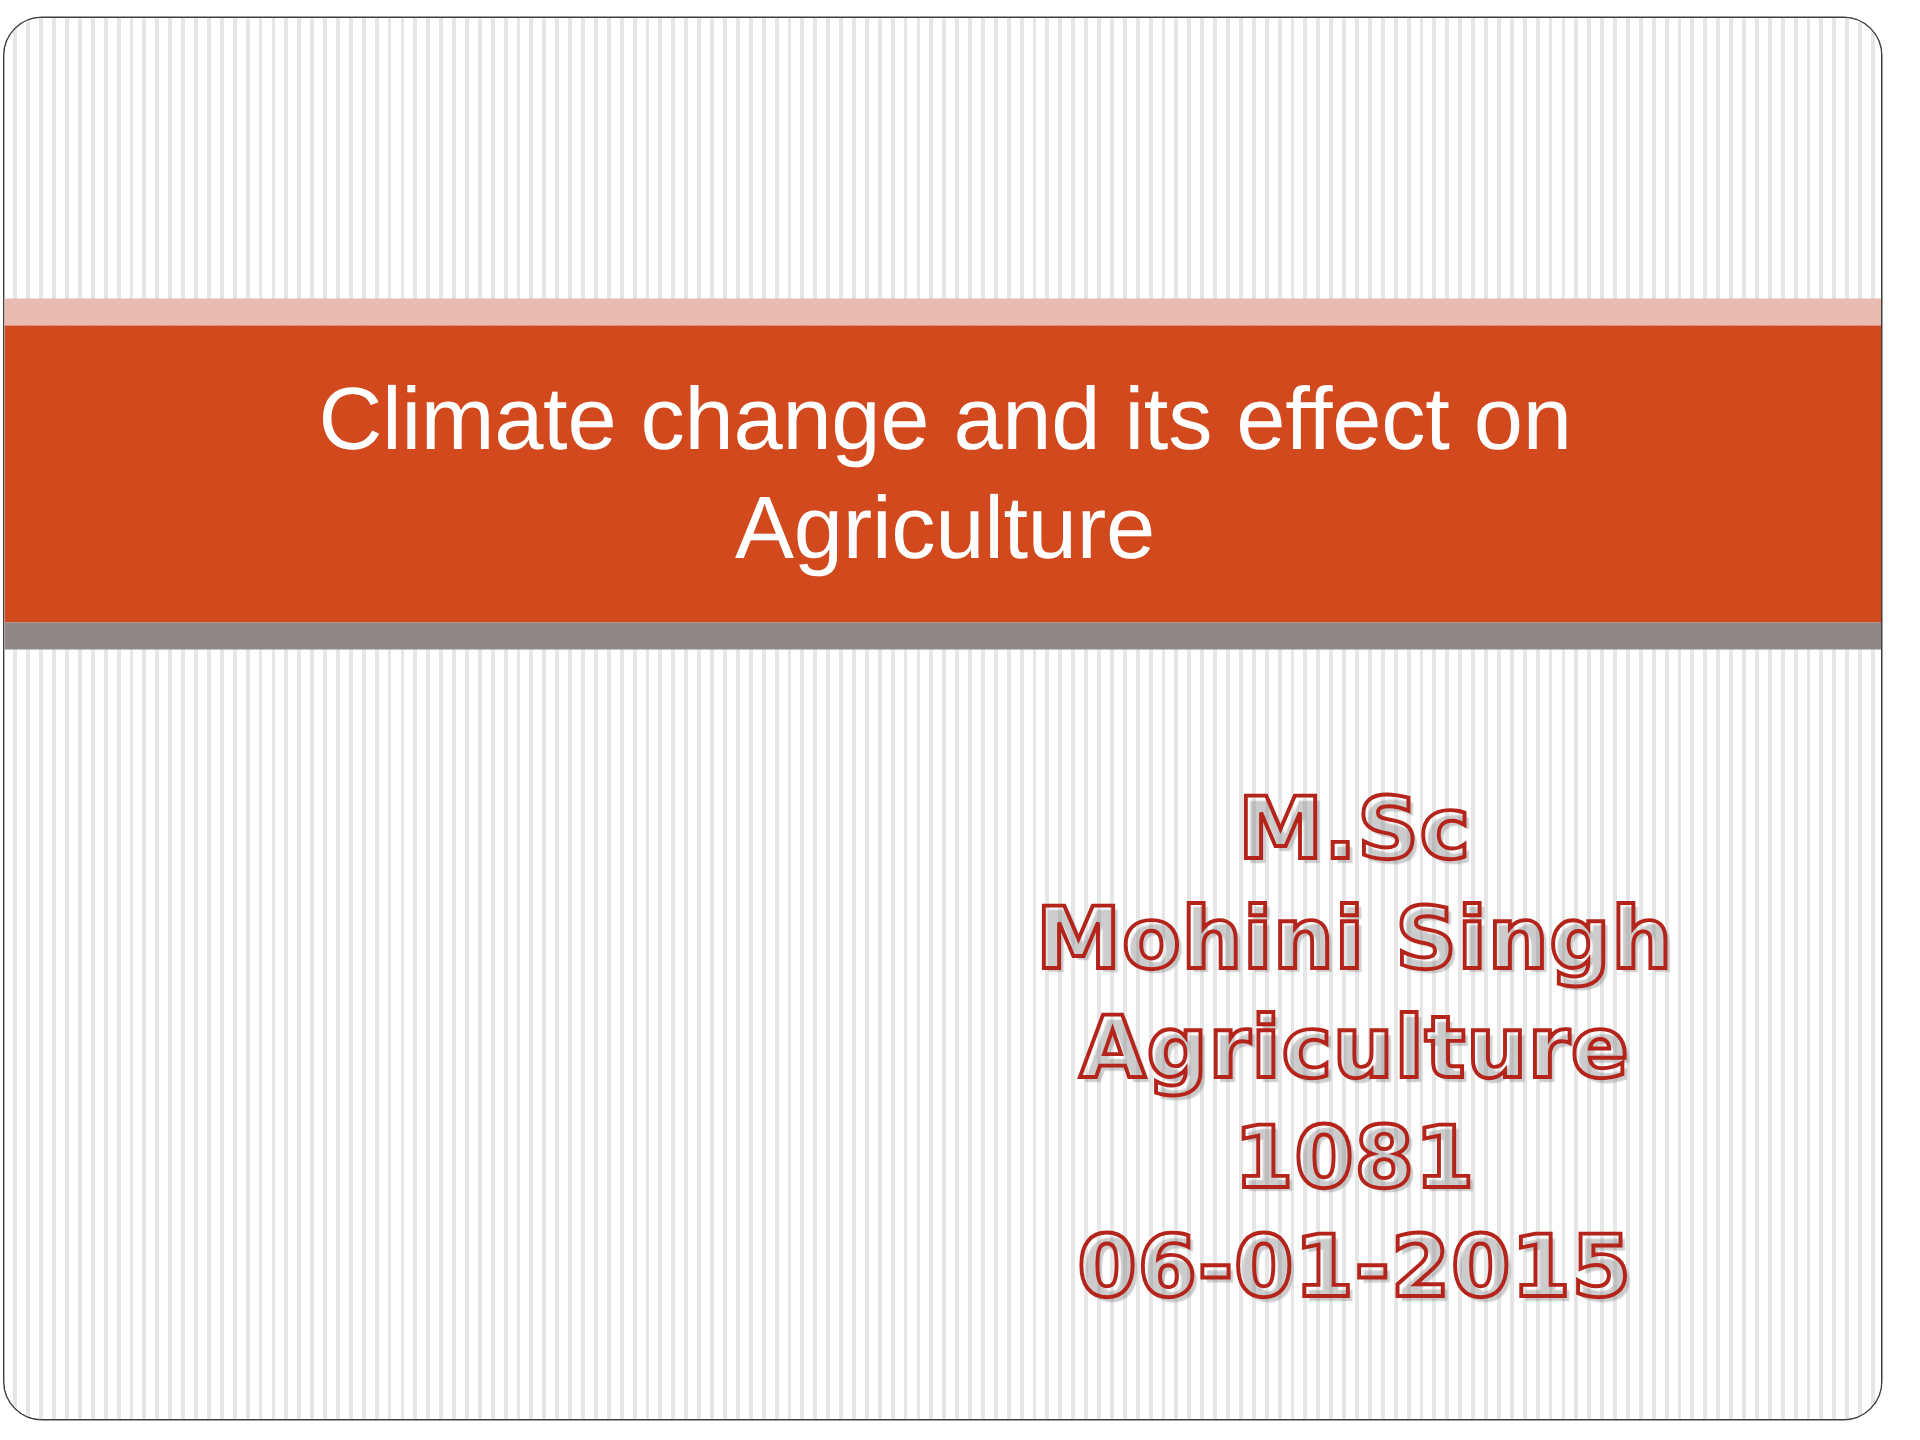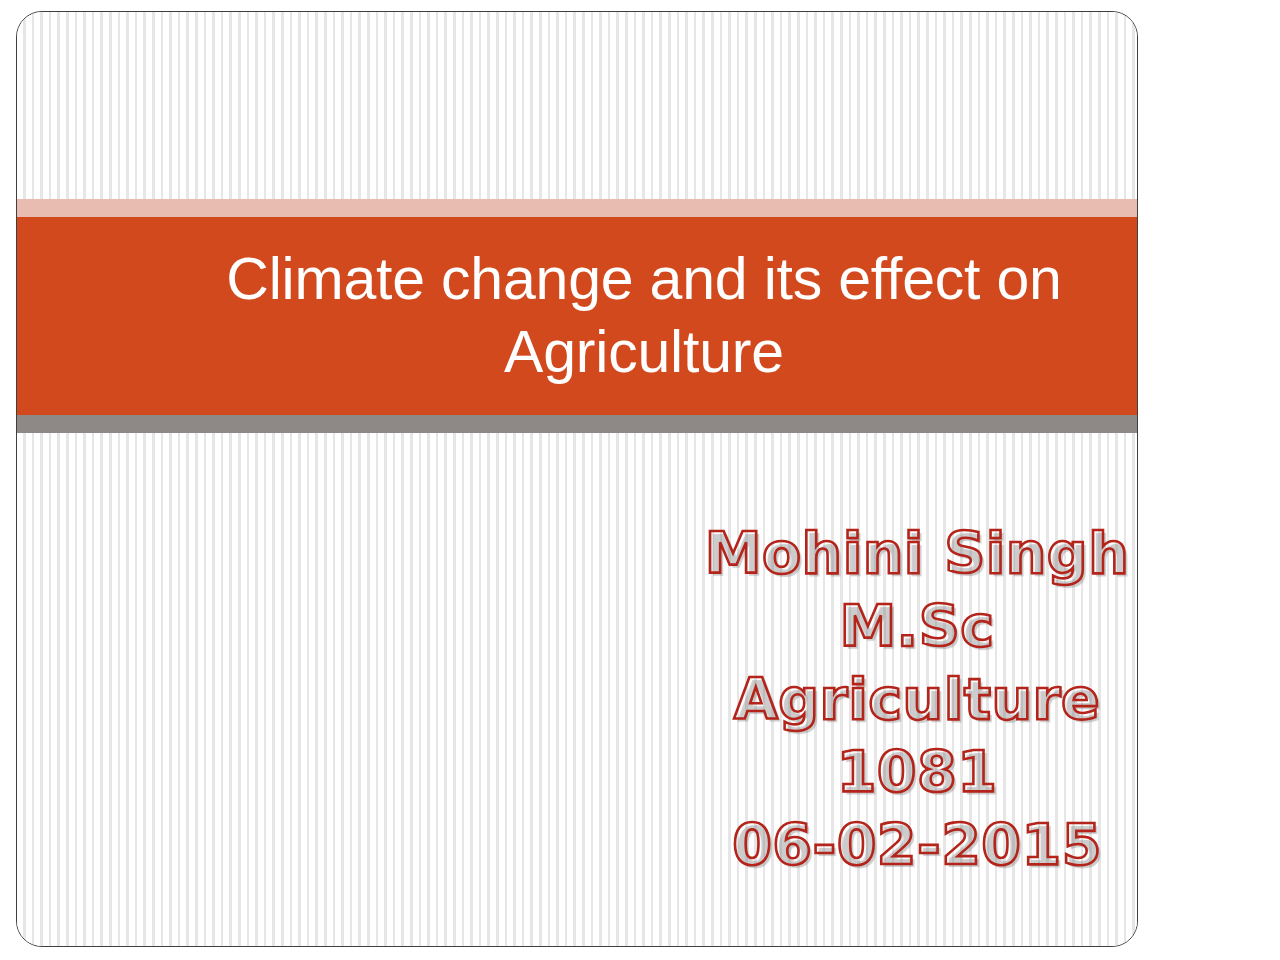--- a/index.html
+++ b/index.html
@@ -11,23 +11,23 @@
   body {
     width: 1280px;
     height: 960px;
     overflow: hidden;
     font-family: "Liberation Sans", sans-serif;
   }
 
   
   .slide {
     position: absolute;
-    left: 16px;
+    left: 2px;
     top: 11px;
-    width: 1122px;
+    width: 1253px;
     height: 936px;
     box-sizing: border-box;
     border: 1.6px solid #3f3f3f;
     border-radius: 26px;
     background-color: #ffffff;
     overflow: hidden;
   }
 
   
   .stripes {
@@ -122,20 +122,20 @@
   <div class="band-pink"></div>
 
   <div class="band-orange"></div>
 
   <div class="title-text">Climate change and its effect on
 Agriculture</div>
 
   <div class="band-gray"></div>
 
   <div class="subtitle-block">
+    <span class="line">M.Sc</span>
     <span class="line">Mohini Singh</span>
-    <span class="line">M.Sc</span>
     <span class="line">Agriculture</span>
     <span class="line">1081</span>
-    <span class="line">06-02-2015</span>
+    <span class="line">06-01-2015</span>
   </div>
 
 </div>
 
 </body></html>

